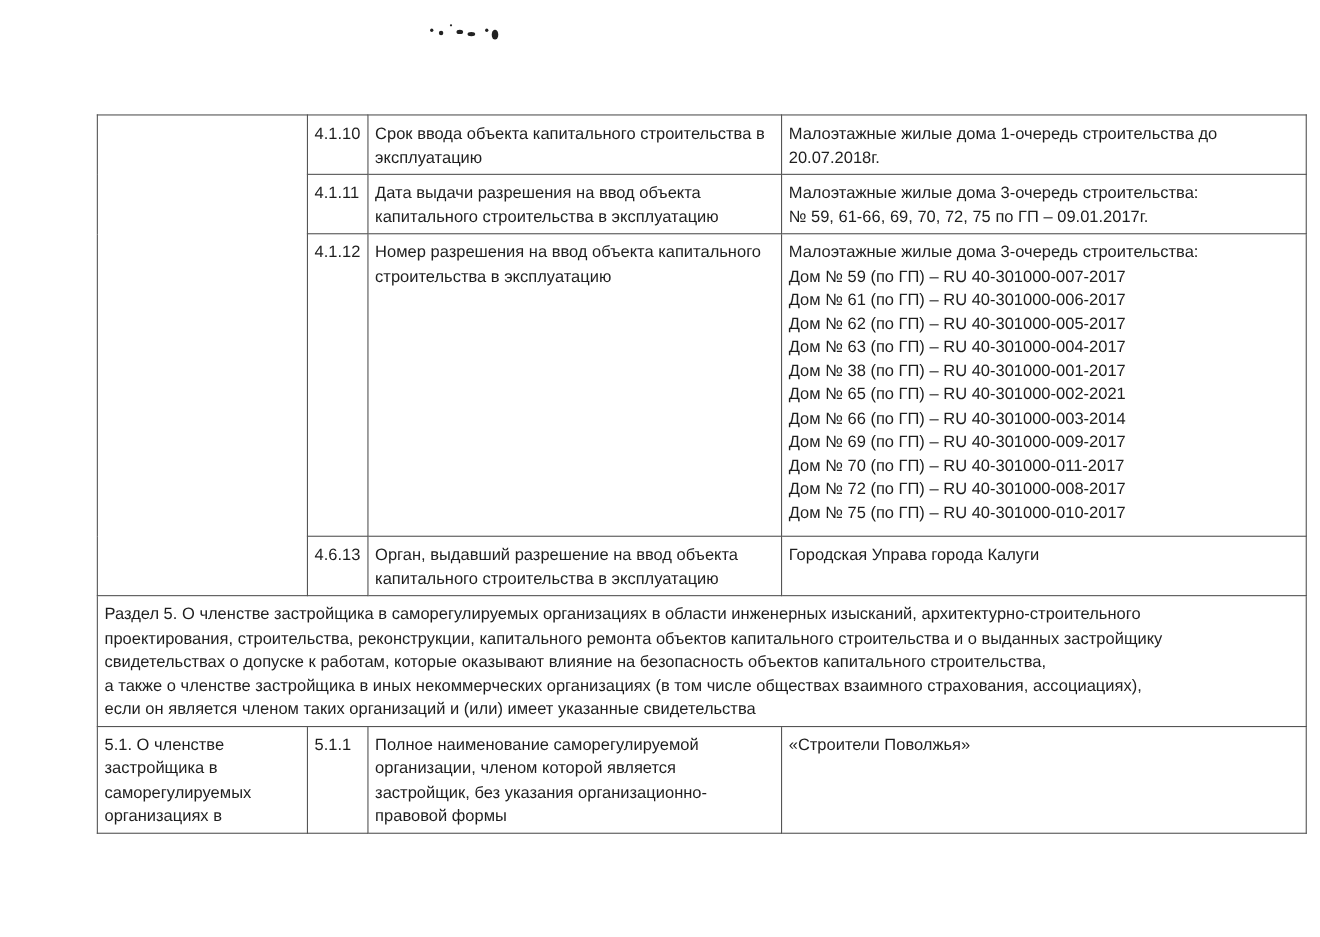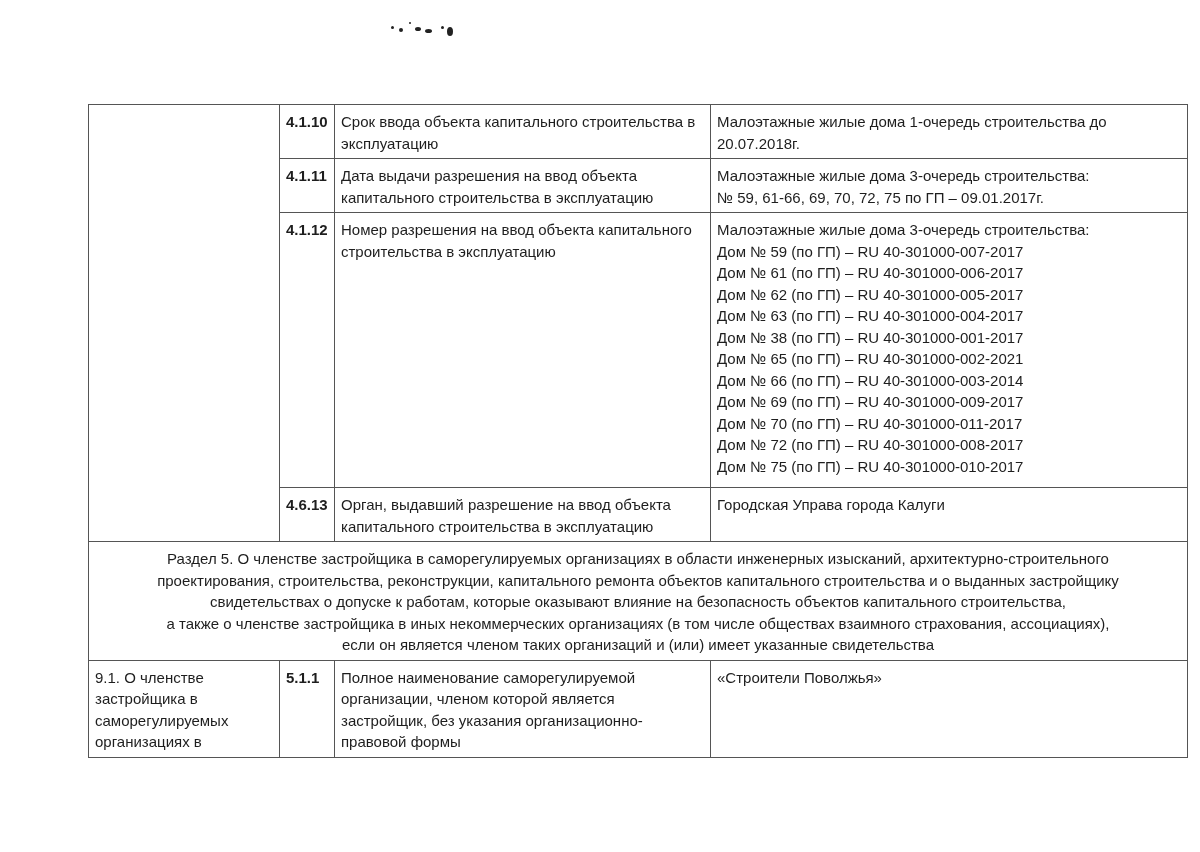--- a/index.html
+++ b/index.html
@@ -29,24 +29,24 @@
   }
   table.doc td {
     border: 1.5px solid #555;
     vertical-align: top;
     padding: 6px 6px 4px 6px;
   }
   col.c1 { width: 191px; }
   col.c2 { width: 55px; }
   col.c3 { width: 376px; }
   col.c4 { width: 477px; }
-  td.num { padding-left: 5px; padding-right: 2px; font-weight: bold; }
+  td.num { padding-left: 5px; padding-right: 2px; }
   td.blank { border-bottom: none; }
   td.section {
-    text-align: center;
+    text-align: left;
     padding: 12px 10px 4px 10px;
     line-height: 21.6px;
   }
   .line { display: block; white-space: nowrap; }
   .r10 td { height: 42px; }
   .r11 td { height: 42px; }
   .r12 td { height: 264px; }
   .r13 td { height: 42px; }
   .r51 td { height: 78px; }
 </style>
@@ -122,19 +122,19 @@
     <td class="section" colspan="4">
       <span class="line">Раздел 5. О членстве застройщика в саморегулируемых организациях в области инженерных изысканий, архитектурно-строительного</span>
       <span class="line">проектирования, строительства, реконструкции, капитального ремонта объектов капитального строительства и о выданных застройщику</span>
       <span class="line">свидетельствах о допуске к работам, которые оказывают влияние на безопасность объектов капитального строительства,</span>
       <span class="line">а также о членстве застройщика в иных некоммерческих организациях (в том числе обществах взаимного страхования, ассоциациях),</span>
       <span class="line">если он является членом таких организаций и (или) имеет указанные свидетельства</span>
     </td>
   </tr>
 
   <tr class="r51">
-    <td>9.1. О членстве застройщика в саморегулируемых организациях в</td>
+    <td>5.1. О членстве застройщика в саморегулируемых организациях в</td>
     <td class="num">5.1.1</td>
     <td>Полное наименование саморегулируемой организации, членом которой является застройщик, без указания организационно-правовой формы</td>
     <td>«Строители Поволжья»</td>
   </tr>
 </tbody>
   </table>
 
 </body></html>

